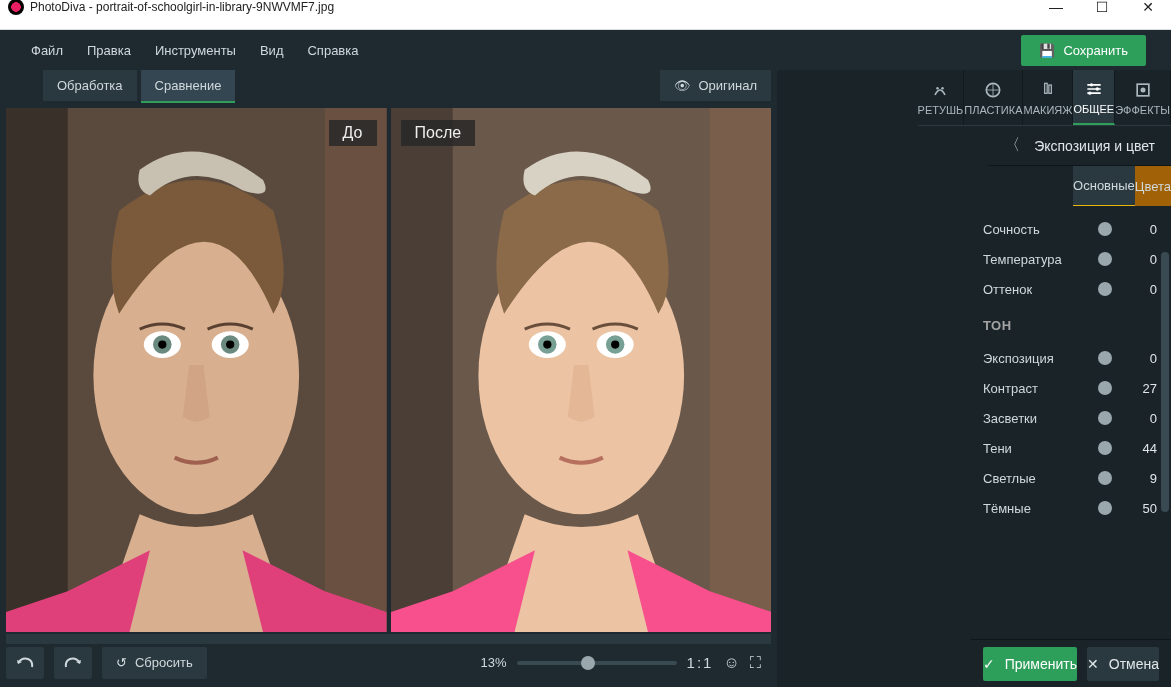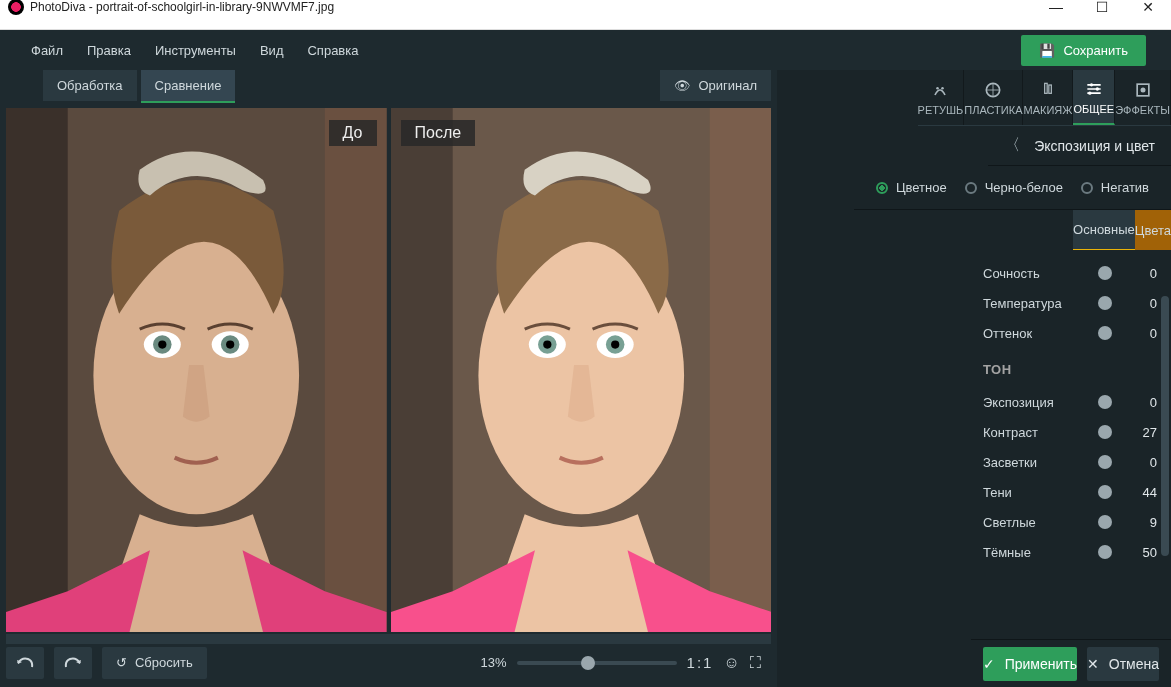--- a/index.html
+++ b/index.html
@@ -238,34 +238,20 @@
             </svg>
           <span>ЭФФЕКТЫ</span>
         </div>
       </div>
 
       <div class="panel-header">
         <span class="back-chevron">〈</span>
         <span>Экспозиция и цвет</span>
       </div>
 
-      <div class="radio-row">
-        <div class="radio-opt">
-            <span class="radio-dot on"></span>
-            <span>Цветное</span>
-          </div>
-        <div class="radio-opt">
-            <span class="radio-dot"></span>
-            <span>Черно-белое</span>
-          </div>
-        <div class="radio-opt">
-            <span class="radio-dot"></span>
-            <span>Негатив</span>
-          </div>
-      </div>
 
       <div class="sub-tabs">
         <div class="sub-tab active">Основные</div>
         <div class="sub-tab">Цвета</div>
       </div>
 
       <div class="sliders-area" style="position:relative;">
         <div class="slider-row">
           <span class="slider-label">Сочность</span>
           <div class="slider-track grad-sat">

